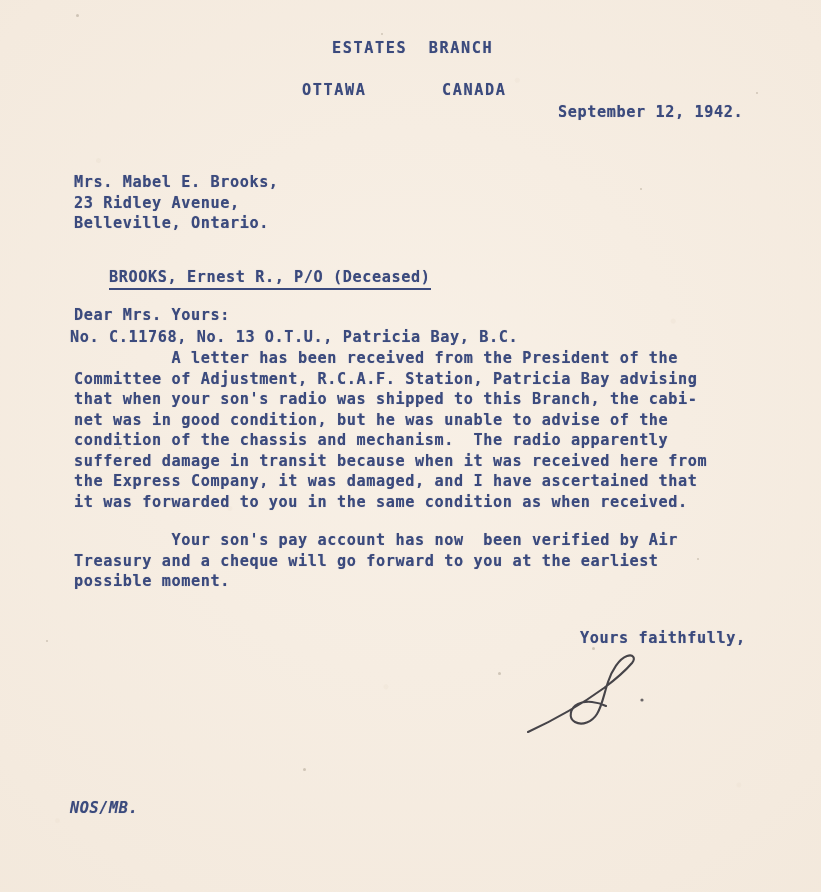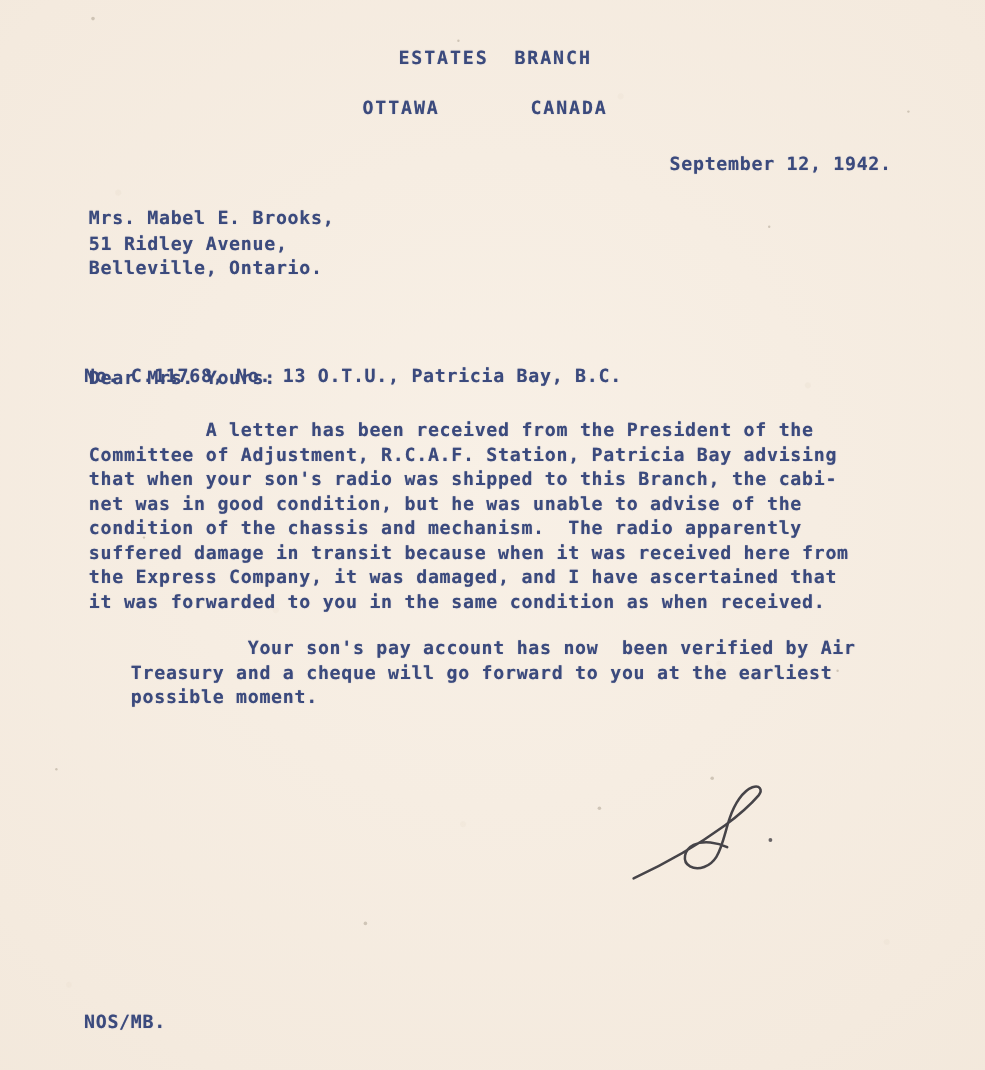--- a/index.html
+++ b/index.html
@@ -52,40 +52,40 @@
     letter-spacing: .6px;
     font-weight: bold;
     color: #3b4a7d;
     text-shadow: 0 0 .7px rgba(59,74,125,.55);
   }
 
   
   #estates-branch { left: 332px; top: 38px; letter-spacing: 1.6px; }
   #ottawa         { left: 302px; top: 80px; letter-spacing: 1.6px; }
   #canada         { left: 442px; top: 80px; letter-spacing: 1.6px; }
-  #date-line      { left: 558px; top: 127px; }
+  #date-line      { left: 558px; top: 102px; }
 
   
   #addressee { left: 74px; top: 172px; }
 
   
   #subject-block { left: 70px; top: 246px; }
   #subject-name  { display: inline-block; border-bottom: 2px solid #3b4a7d; padding-bottom: 1px; }
   #subject-unit  { display: block; margin-top: 16px; }
 
   
   #salutation { left: 74px; top: 305px; }
   #para-1     { left: 74px; top: 348px; }
-  #para-2     { left: 74px; top: 530px; margin-left: 35px; }
+  #para-2     { left: 74px; top: 530px; }
 
   
   #closing      { left: 580px; top: 628px; }
   #signature    { position: absolute; left: 520px; top: 648px; width: 200px; height: 90px; }
   #sig-block    { left: 478px; top: 742px; }
-  #typist-ref   { left: 70px; top: 842px; }
+  #typist-ref   { left: 70px; top: 798px; font-style: italic; }
 </style>
 </head>
 <body>
 
 <div class="page">
 
   <div class="grain"></div>
 
   <div class="speck" style="left:76px;  top:14px;  width:3px; height:3px;"></div>
   <div class="speck" style="left:381px; top:33px;  width:2px; height:2px;"></div>
@@ -100,42 +100,44 @@
 
   <div class="ink" id="estates-branch">ESTATES  BRANCH</div>
 
   <div class="ink" id="ottawa">OTTAWA</div>
 
   <div class="ink" id="canada">CANADA</div>
 
   <div class="ink" id="date-line">September 12, 1942.</div>
 
   <div class="ink" id="addressee">Mrs. Mabel E. Brooks,
-51 Ridley Avenue,
+23 Ridley Avenue,
 Belleville, Ontario.</div>
 
   <div class="ink" id="subject-block">
+    <span id="subject-name">BROOKS, Ernest R., P/O (Deceased)</span>
     <span id="subject-unit">No. C.11768, No. 13 O.T.U., Patricia Bay, B.C.</span>
   </div>
 
   <div class="ink" id="salutation">Dear Mrs. Yours:</div>
 
   <div class="ink" id="para-1">          A letter has been received from the President of the
 Committee of Adjustment, R.C.A.F. Station, Patricia Bay advising
 that when your son's radio was shipped to this Branch, the cabi-
 net was in good condition, but he was unable to advise of the
 condition of the chassis and mechanism.  The radio apparently
 suffered damage in transit because when it was received here from
 the Express Company, it was damaged, and I have ascertained that
 it was forwarded to you in the same condition as when received.</div>
 
   <div class="ink" id="para-2">          Your son's pay account has now  been verified by Air
 Treasury and a cheque will go forward to you at the earliest
 possible moment.</div>
 
+  <div class="ink" id="closing">Yours faithfully,</div>
 
   <svg id="signature" viewBox="0 0 200 90">
     <path d="M8,84 C34,72 62,56 84,40 C96,31 106,22 112,15
              C116,10 113,6 107,8 C99,11 92,22 88,34
              C84,46 82,58 77,66 C72,74 62,78 55,74
              C48,70 50,60 58,56 C66,52 78,54 86,58" fill="none" stroke="#2d2c33" stroke-width="2.1" stroke-linecap="round" stroke-linejoin="round" opacity=".88"></path>
     <circle cx="122" cy="52" r="1.6" fill="#2d2c33" opacity=".7"></circle>
   </svg>
 
   <div class="ink" id="sig-block">

